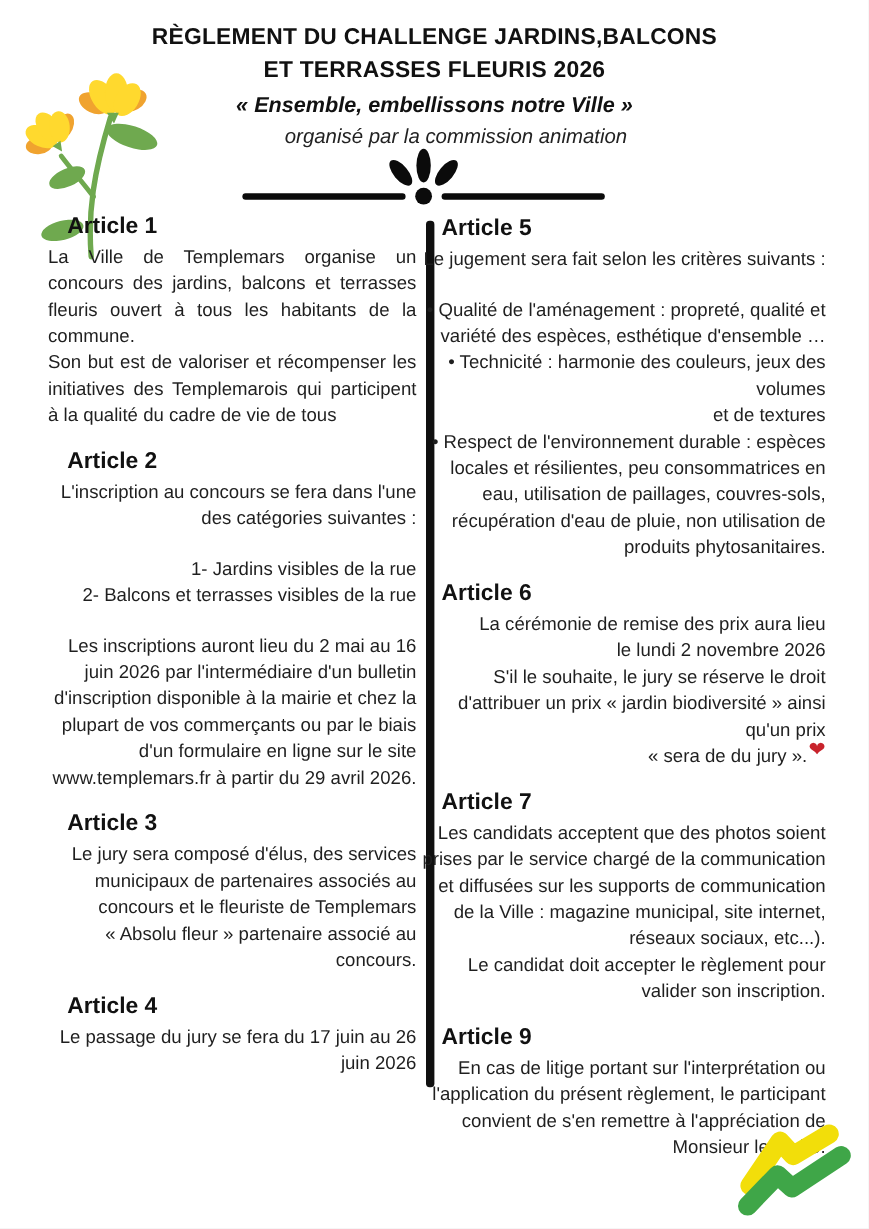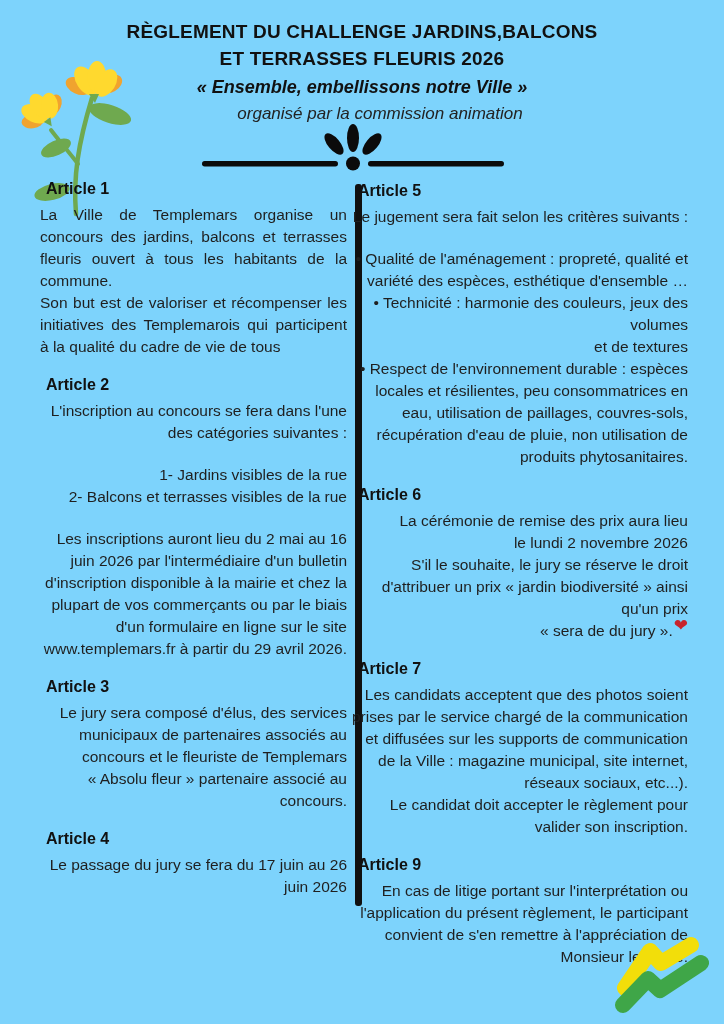--- a/index.html
+++ b/index.html
@@ -1,20 +1,20 @@
 <!DOCTYPE html>
 <html><head>
 <meta charset="utf-8">
 <style>
   html,body { margin:0; padding:0; background:#e8e8e8; }
   .page {
     position:relative;
     width:724px; height:1024px;
     margin:0 auto;
-    background:#7dd3fc;
+    background:#ffffff;
     font-family:"Liberation Sans", sans-serif;
     color:#1f1f1f;
     overflow:hidden;
   }
   .header {
     position:absolute; top:18px; left:0; right:0;
     text-align:center;
   }
   .title-line {
     font-size:19px; font-weight:bold; line-height:27px;
@@ -33,22 +33,22 @@
   .flower-wrap { position:absolute; left:12px; top:52px; width:126px; height:166px; }
   .ornament-wrap { position:absolute; left:198px; top:122px; width:312px; height:52px; }
   .vrule {
     position:absolute; left:355px; top:184px;
     width:7px; height:722px; background:#101010; border-radius:3px;
   }
   .col { position:absolute; font-size:15.5px; line-height:22px; }
   .col-left  { left:40px;  top:178px; width:307px; }
   .col-right { left:352px; top:180px; width:336px; }
   .article-title {
-    font-weight:bold; font-size:16px; color:#111;
-    margin:16px 0 4px 6px;
+    font-weight:bold; font-size:19px; color:#111;
+    margin:16px 0 4px 16px;
   }
   .article:first-child .article-title { margin-top:0; }
   .para { margin:0; white-space:pre-line;text-align:right; }
   .para.justify { text-align:justify; }
   .spacer { height:20px; }
   .heart {
     display:inline-block; font-size:17px; line-height:1;
     position:relative; top:-5px; margin-left:1px;
   }
   .logo-wrap { position:absolute; left:614px; top:934px; width:102px; height:82px; }

